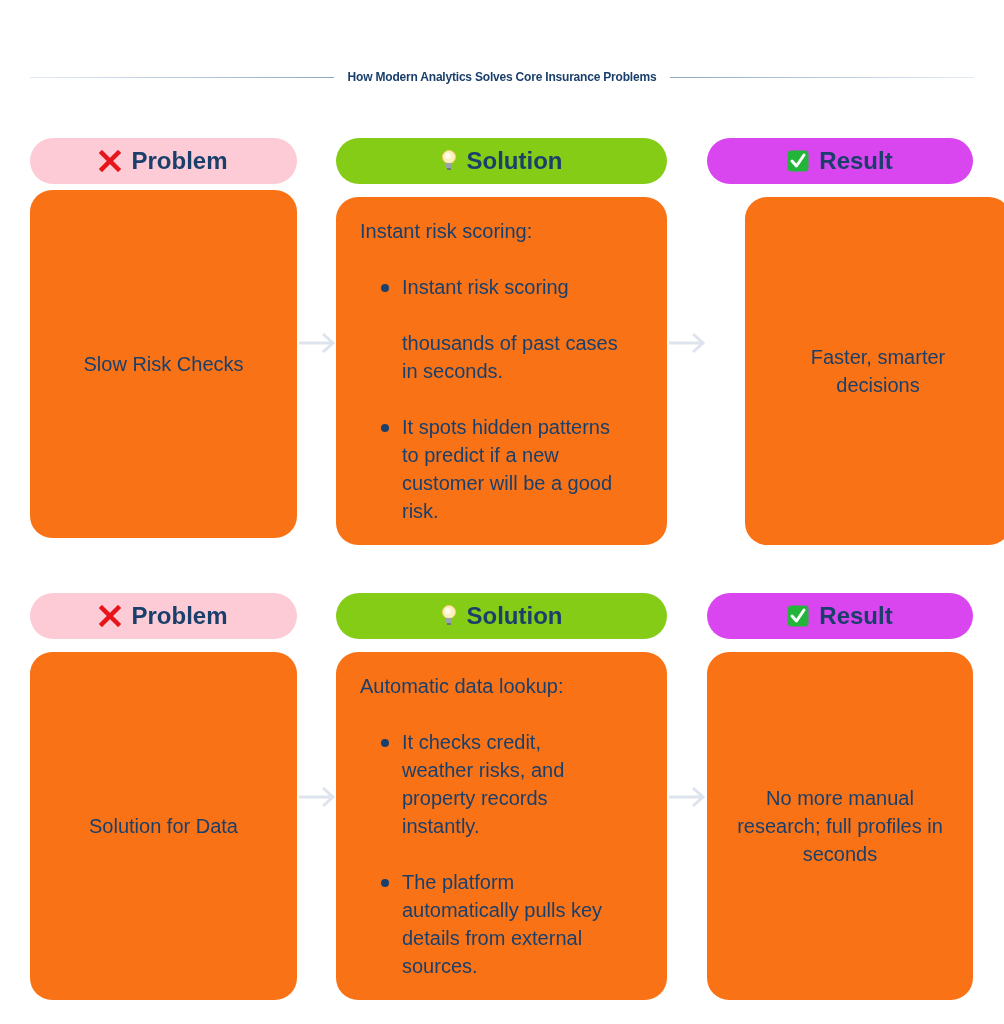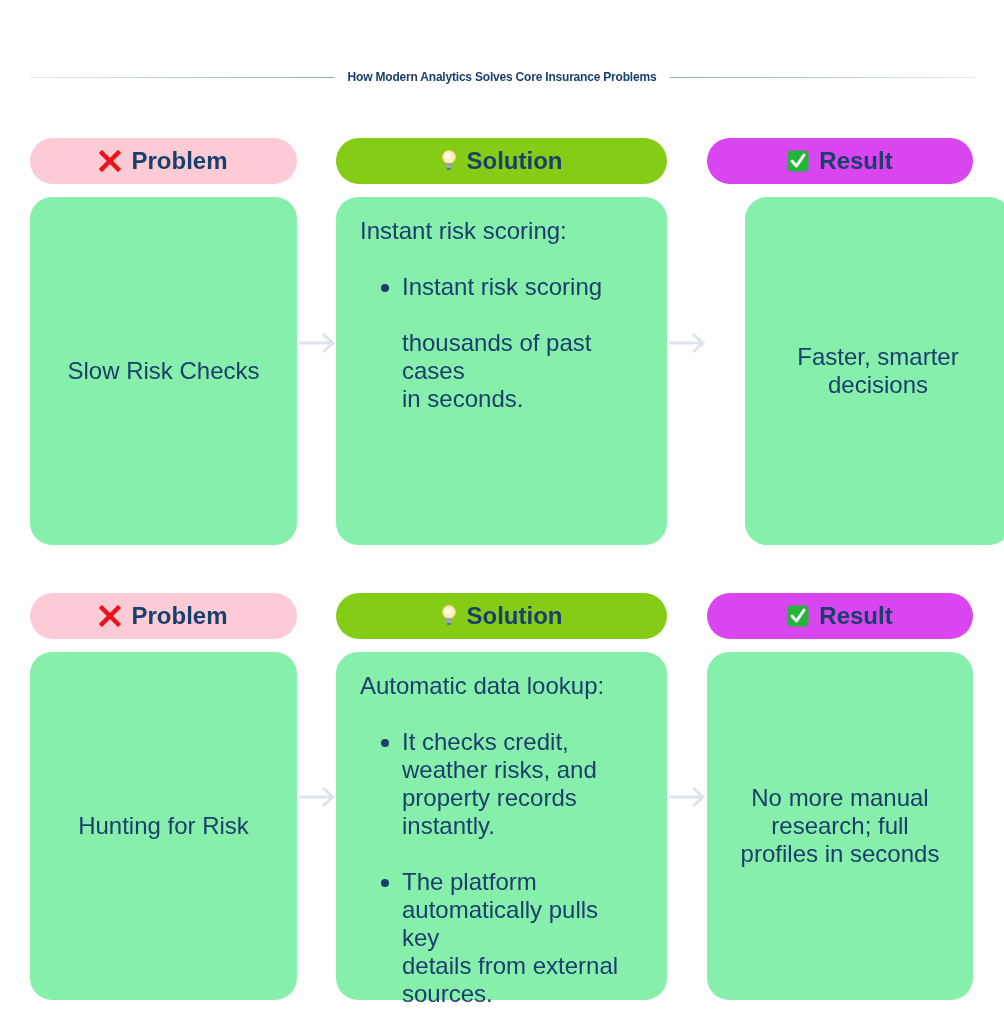--- a/index.html
+++ b/index.html
@@ -19,23 +19,23 @@
       position: absolute; height: 46px; border-radius: 23px;
       display: flex; align-items: center; justify-content: center;
       font-size: 24px; font-weight: bold; color: #1a3f6b;
     }
     .pill .icon { margin-right: 10px; display: inline-flex; align-items: center; }
     .pill.problem { background: #fccbd6; }
     .pill.solution { background: #84cc16; }
     .pill.result { background: #d946ef; }
 
     .card {
-      position: absolute; background: #86efac; border-radius: 22px;
+      position: absolute; background: #f97316; border-radius: 22px;
       display: flex; align-items: center; justify-content: center;
-      text-align: center; font-size: 24px; line-height: 28px; color: #1a3f6b;
+      text-align: center; font-size: 20px; line-height: 28px; color: #1a3f6b;
       box-sizing: border-box; padding: 0 20px;
     }
     .card.sol { display: block; text-align: left; padding: 20px 22px 0 24px; }
     .sol .lead { margin: 0 0 28px 0; }
     .sol ul { margin: 8px; padding: 0 0 0 34px; list-style: none; }
     .sol li { position: relative; margin-bottom: 28px; }
     .sol li::before { content: ""; position: absolute; left: -21px; top: 11px; width: 8px; height: 8px; border-radius: 50%; background: #1a3f6b; }
 
     .arrow { position: absolute; width: 40px; height: 24px; }
   </style>
@@ -72,36 +72,42 @@
   <div class="pill result" style="left:707px; top:138px; width:266px;">
     <span class="icon">
       <svg width="22" height="22" viewBox="0 0 22 22">
           <rect x="0.5" y="0.5" width="21" height="21" rx="4" fill="#22b53a"></rect>
           <path d="M5 11 L9.5 16 L17 5" stroke="#fff" stroke-width="3" fill="none" stroke-linecap="round" stroke-linejoin="round"></path>
         </svg>
     </span>
     <span>Result</span>
   </div>
 
-  <div class="card" style="left:30px; top:197px; width:267px; height:348px;">
+  <div class="card" style="left:30px; top:190px; width:267px; height:348px;">
     <span>Slow Risk Checks</span>
   </div>
 
   <svg class="arrow" style="left:297px; top:331px;" viewBox="0 0 40 24">
       <path d="M2 12 H36 M26 3 L36 12 L26 21" stroke="#dde4ee" stroke-width="3" fill="none"></path>
     </svg>
 
   <div class="card sol" style="left:336px; top:197px; width:331px; height:348px;">
     <p class="lead">Instant risk scoring:</p>
     <ul>
       <li>
         <span>Instant risk scoring</span><br>
         <br>
         <span>thousands of past cases</span><br>
         <span>in seconds.</span>
+      </li>
+      <li>
+        <span>It spots hidden patterns</span><br>
+        <span>to predict if a new</span><br>
+        <span>customer will be a good</span><br>
+        <span>risk.</span>
       </li>
     </ul>
   </div>
 
   <svg class="arrow" style="left:667px; top:331px;" viewBox="0 0 40 24">
       <path d="M2 12 H36 M26 3 L36 12 L26 21" stroke="#dde4ee" stroke-width="3" fill="none"></path>
     </svg>
 
   <div class="card" style="left:745px; top:197px; width:266px; height:348px;">
     <span style="display:block; width:170px;">Faster, smarter decisions</span>
@@ -130,21 +136,21 @@
     <span class="icon">
       <svg width="22" height="22" viewBox="0 0 22 22">
           <rect x="0.5" y="0.5" width="21" height="21" rx="4" fill="#22b53a"></rect>
           <path d="M5 11 L9.5 16 L17 5" stroke="#fff" stroke-width="3" fill="none" stroke-linecap="round" stroke-linejoin="round"></path>
         </svg>
     </span>
     <span>Result</span>
   </div>
 
   <div class="card" style="left:30px; top:652px; width:267px; height:348px;">
-    <span>Hunting for Risk</span>
+    <span>Solution for Data</span>
   </div>
 
   <svg class="arrow" style="left:297px; top:785px;" viewBox="0 0 40 24">
       <path d="M2 12 H36 M26 3 L36 12 L26 21" stroke="#dde4ee" stroke-width="3" fill="none"></path>
     </svg>
 
   <div class="card sol" style="left:336px; top:652px; width:331px; height:348px;">
     <p class="lead">Automatic data lookup:</p>
     <ul>
       <li>

